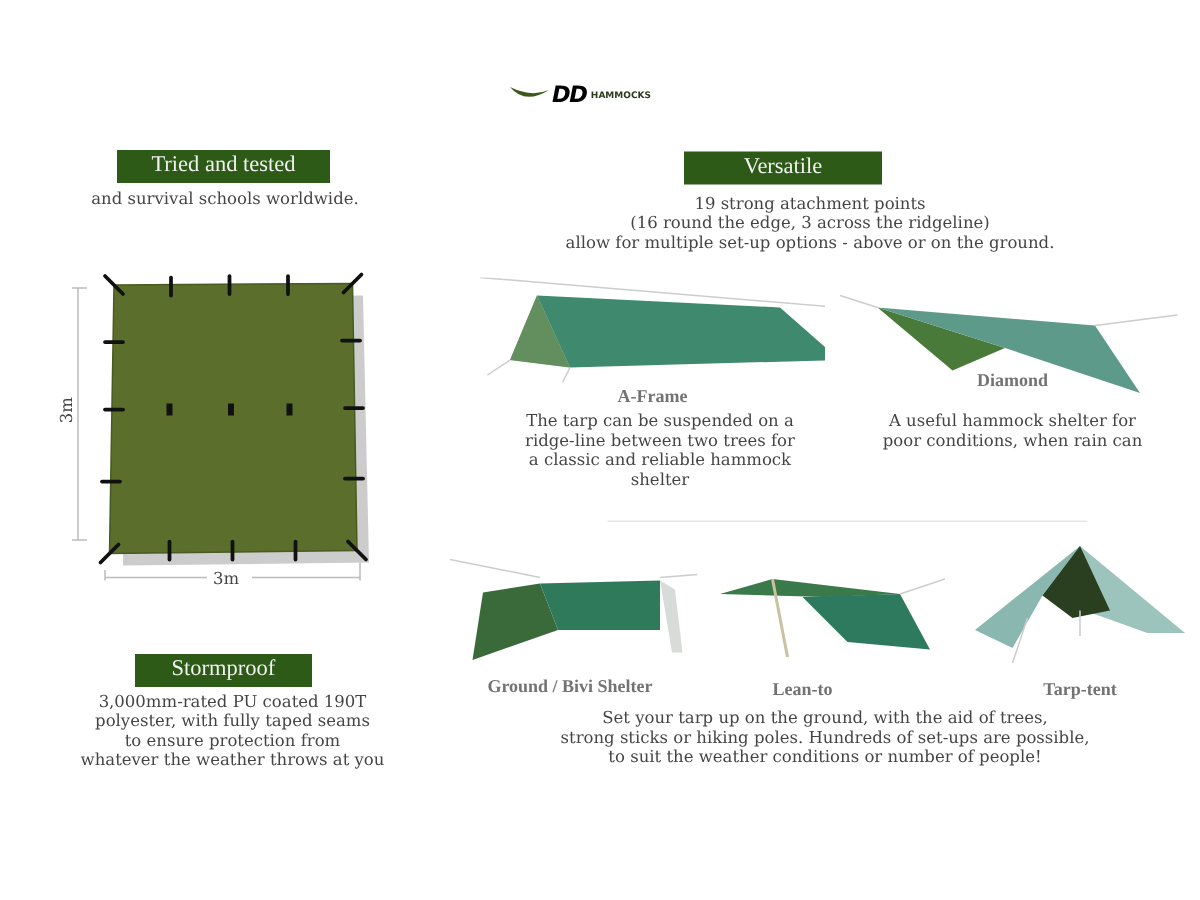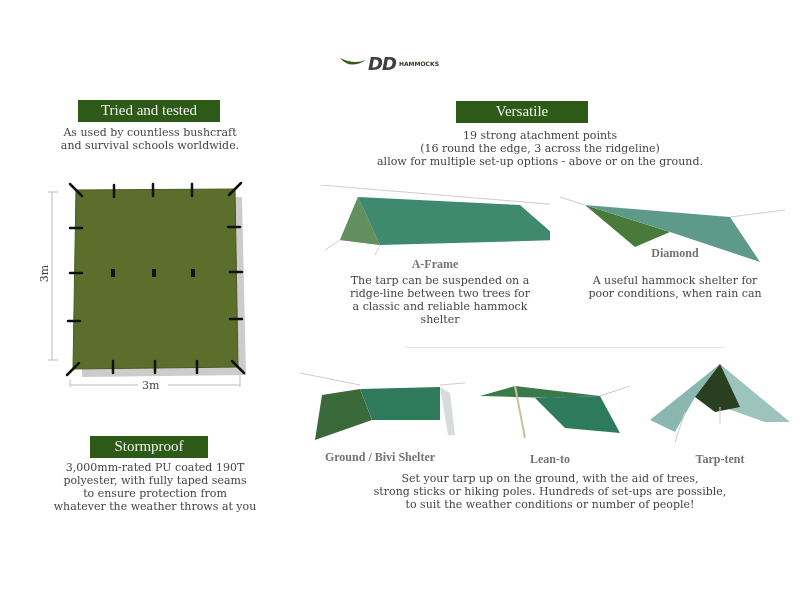--- a/index.html
+++ b/index.html
@@ -1,41 +1,40 @@
 <!DOCTYPE html>
 <html><head>
 <meta charset="utf-8">
 <style>
   * { box-sizing: border-box; margin: 0; padding: 0; }
   html, body { width: 800px; height: 600px; background: #ffffff; overflow: hidden; }
   body { position: relative; font-family: "DejaVu Serif", serif; color: #333; }
   .abs { position: absolute; }
   .logo { left: 340px; top: 52px; width: 120px; height: 22px; display: flex; align-items: center; }
-  .logo-dd { font-family: "DejaVu Sans", sans-serif; font-weight: bold; font-style: italic; font-size: 18px; color: #404040; letter-spacing: -1px; margin-left: 2px; }
+  .logo-dd { font-family: "DejaVu Sans", sans-serif; font-weight: bold; font-style: italic; font-size: 15px; color: #000000; letter-spacing: -1px; margin-left: 2px; }
   .logo-hm { font-family: "DejaVu Sans", sans-serif; font-size: 6px; font-weight: bold; color: #2c3a1e; margin-left: 3px; }
   .badge { background: #2d5a16; color: #f2f2f2; font-family: Liberation Serif, serif; font-size: 15px; padding: 2px 10px 3px; text-align: center; white-space: nowrap; }
   .desc { font-family: "DejaVu Serif", serif; font-size: 11px; color: #444; text-align: center; line-height: 13px; }
   .label { font-family: Liberation Serif, serif; font-weight: bold; font-size: 12px; color: #737373; text-align: center; white-space: nowrap; }
   .divider { left: 405px; top: 347px; width: 320px; height: 1px; background: #e6e6e6; }
   svg { display: block; }
 </style>
 </head>
 <body>
 
 <div class="abs logo">
   <svg width="26" height="14" viewBox="0 0 26 14">
     <path d="M0 2 Q10 14 26 4 Q14 9 0 2 Z" fill="#3a5a1a"></path>
   </svg>
   <span class="logo-dd">DD</span>
   <span class="logo-hm">HAMMOCKS</span>
 </div>
 
 <div class="abs badge" style="left:78px; top:100px; width:142px;">Tried and tested</div>
 <div class="abs desc" style="left:30px; top:126px; width:240px;">
-  <div>As used by countless bushcraft</div>
   <div>and survival schools worldwide.</div>
 </div>
 
 <div class="abs" style="left:30px; top:175px; width:230px; height:220px;">
   <svg width="230" height="220" viewBox="0 0 230 220">
 
     <polygon points="50,20 208,18 212,196 48,198" fill="#9a9a9a" opacity="0.5" transform="translate(4,4)"></polygon>
 
     <polygon points="46,15 205,14 208,192 43,194" fill="#5b6e2c" stroke="#4a5a22" stroke-width="1"></polygon>
 
@@ -143,21 +142,21 @@
 <div class="abs label" style="left:305px; top:450px; width:150px; font-size:12px;">Ground / Bivi Shelter</div>
 
 <div class="abs" style="left:470px; top:378px; width:160px; height:62px;">
   <svg width="160" height="62" viewBox="0 0 160 62">
     <polygon points="10,18 45,8 130,18 80,20" fill="#3a7a4a"></polygon>
     <polygon points="65,20 130,18 150,55 95,50" fill="#2e7a5e"></polygon>
     <line x1="45" y1="8" x2="55" y2="60" stroke="#c8c2a0" stroke-width="2"></line>
     <line x1="130" y1="18" x2="160" y2="8" stroke="#ccc"></line>
   </svg>
 </div>
-<div class="abs label" style="left:510px; top:452px; width:80px;">Lean-to</div>
+<div class="abs label" style="left:495px; top:452px; width:80px;">Lean-to</div>
 
 <div class="abs" style="left:645px; top:362px; width:150px; height:82px;">
   <svg width="150" height="82" viewBox="0 0 150 82">
     <polygon points="75,2 5,58 30,70 50,35" fill="#8ab8b0"></polygon>
     <polygon points="75,2 50,35 120,60 145,60" fill="#9cc4bc"></polygon>
     <polygon points="50,35 75,2 95,45 70,50" fill="#2a3e20"></polygon>
     <line x1="40" y1="50" x2="30" y2="80" stroke="#ccc"></line>
     <line x1="75" y1="45" x2="75" y2="62" stroke="#ccc"></line>
   </svg>
 </div>

